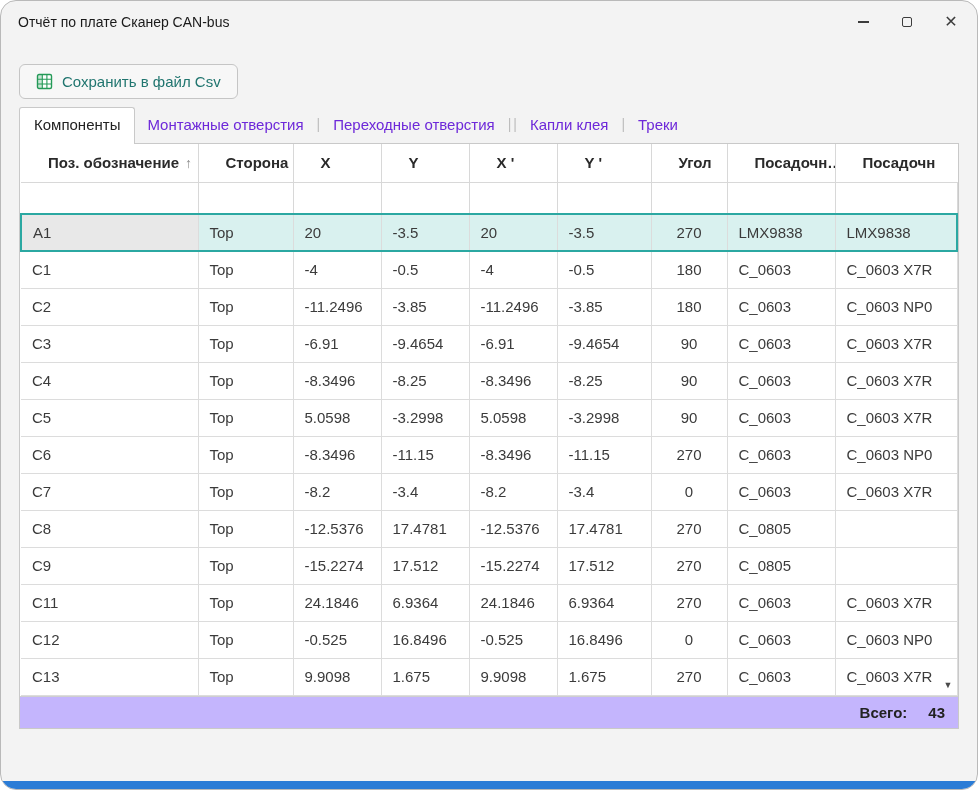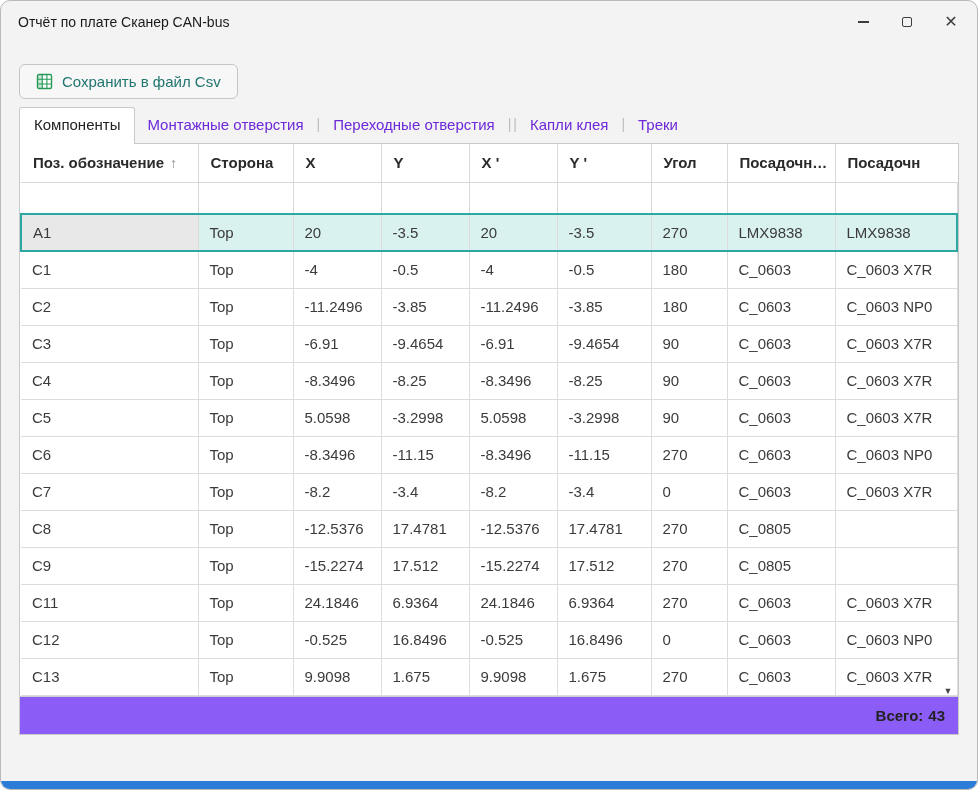--- a/index.html
+++ b/index.html
@@ -7,21 +7,21 @@
   body {
     font-family: "Liberation Sans", "DejaVu Sans", sans-serif;
     width: 978px; height: 790px;
   }
 
   .window {
     position: relative;
     width: 978px; height: 790px;
     background: #f3f3f3;
     border: 1px solid #b9b9b9;
-    border-radius: 10px;
+    border-radius: 16px;
     overflow: hidden;
     display: flex; flex-direction: column;
   }
 
   
   .titlebar { flex: 0 0 42px; display: flex; align-items: center; padding-left: 17px; }
   .window-title { flex: 1; font-size: 14px; color: #1a1a1a; }
   .win-controls { display: flex; align-items: stretch; height: 100%; padding-right: 4px; }
   .win-btn {
     width: 44px; border: none; background: transparent; cursor: pointer;
@@ -54,21 +54,21 @@
   .tab-sep { color: #bdbdbd; font-size: 14px; padding: 0 1px 11px; }
 
   
   .panel {
     position: relative; margin: 0 18px;
     background: #ffffff; border: 1px solid #c9c9c9;
     display: flex; flex-direction: column;
   }
   table { width: 100%; border-collapse: collapse; table-layout: fixed; }
   th {
-    height: 38px; padding: 0 12px;
+    height: 38px; padding: 0 27px;
     font-size: 15px; font-weight: 700; color: #2a2a2a; text-align: left;
     border-right: 1px solid #d8d8d8; border-bottom: 1px solid #d8d8d8;
     white-space: nowrap; overflow: hidden;
   }
   th:last-child, td:last-child { border-right: none; }
   .sort-arrow { color: #8a8a8a; font-weight: 400; margin-left: 6px; font-size: 14px; }
 
   tr.filter-row td {
     height: 32px; padding: 0; background: #ffffff;
     border-right: 1px solid #d8d8d8; border-bottom: 1px solid #d8d8d8;
@@ -77,36 +77,36 @@
     width: 100%; height: 100%; border: none; outline: none;
     padding: 0 10px; font-size: 14px; background: transparent; font-family: inherit;
   }
 
   tbody.rows td {
     height: 37px; padding: 0 11px;
     font-size: 15px; color: #3b3b3b; background: #ffffff;
     border-right: 1px solid #dcdcdc; border-bottom: 1px solid #dcdcdc;
     white-space: nowrap; overflow: hidden;
   }
-  tbody.rows td.num { text-align: left; }
+  tbody.rows td.num { text-align: center; }
   tbody.rows tr.selected td {
     background: var(--selection-bg, #d9f1ef);
     border-top: 2px solid var(--selection-border, #2ba8a2);
     border-bottom: 2px solid var(--selection-border, #2ba8a2);
   }
   tbody.rows tr.selected td:first-child {
     background: var(--selection-first-cell-bg, #e8e8e8);
     border-left: 2px solid var(--selection-border, #2ba8a2);
   }
   tbody.rows tr.selected td:last-child { border-right: 2px solid var(--selection-border, #2ba8a2); }
 
   .table-footer {
-    height: 38px; background: #8b5cf6; border-top: 1px solid #cfcfcf;
+    height: 32px; background: #c4b5fd; border-top: 1px solid #cfcfcf;
     display: flex; align-items: center; justify-content: flex-end;
-    gap: 5px; padding-right: 13px;
+    gap: 21px; padding-right: 13px;
     font-size: 15px; font-weight: 700; color: #222222;
   }
 
   .scroll-down {
     position: absolute; right: 3px; bottom: 36px;
     width: 14px; height: 14px;
     display: flex; align-items: center; justify-content: center;
     font-size: 9px; color: #4a4a4a; cursor: pointer;
   }
 

